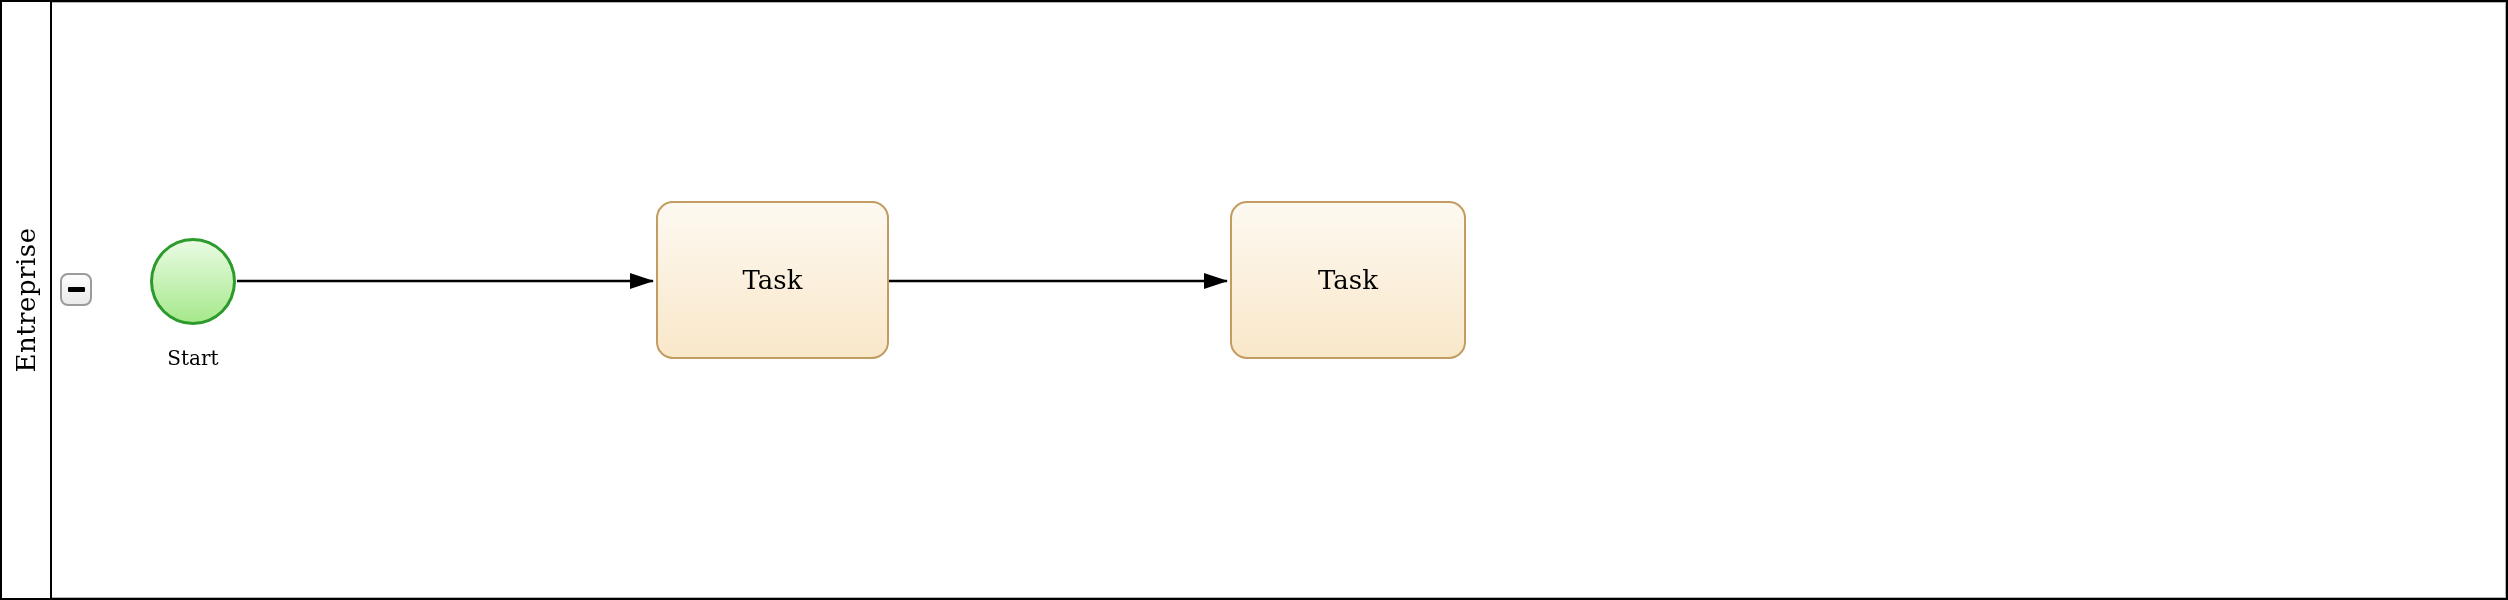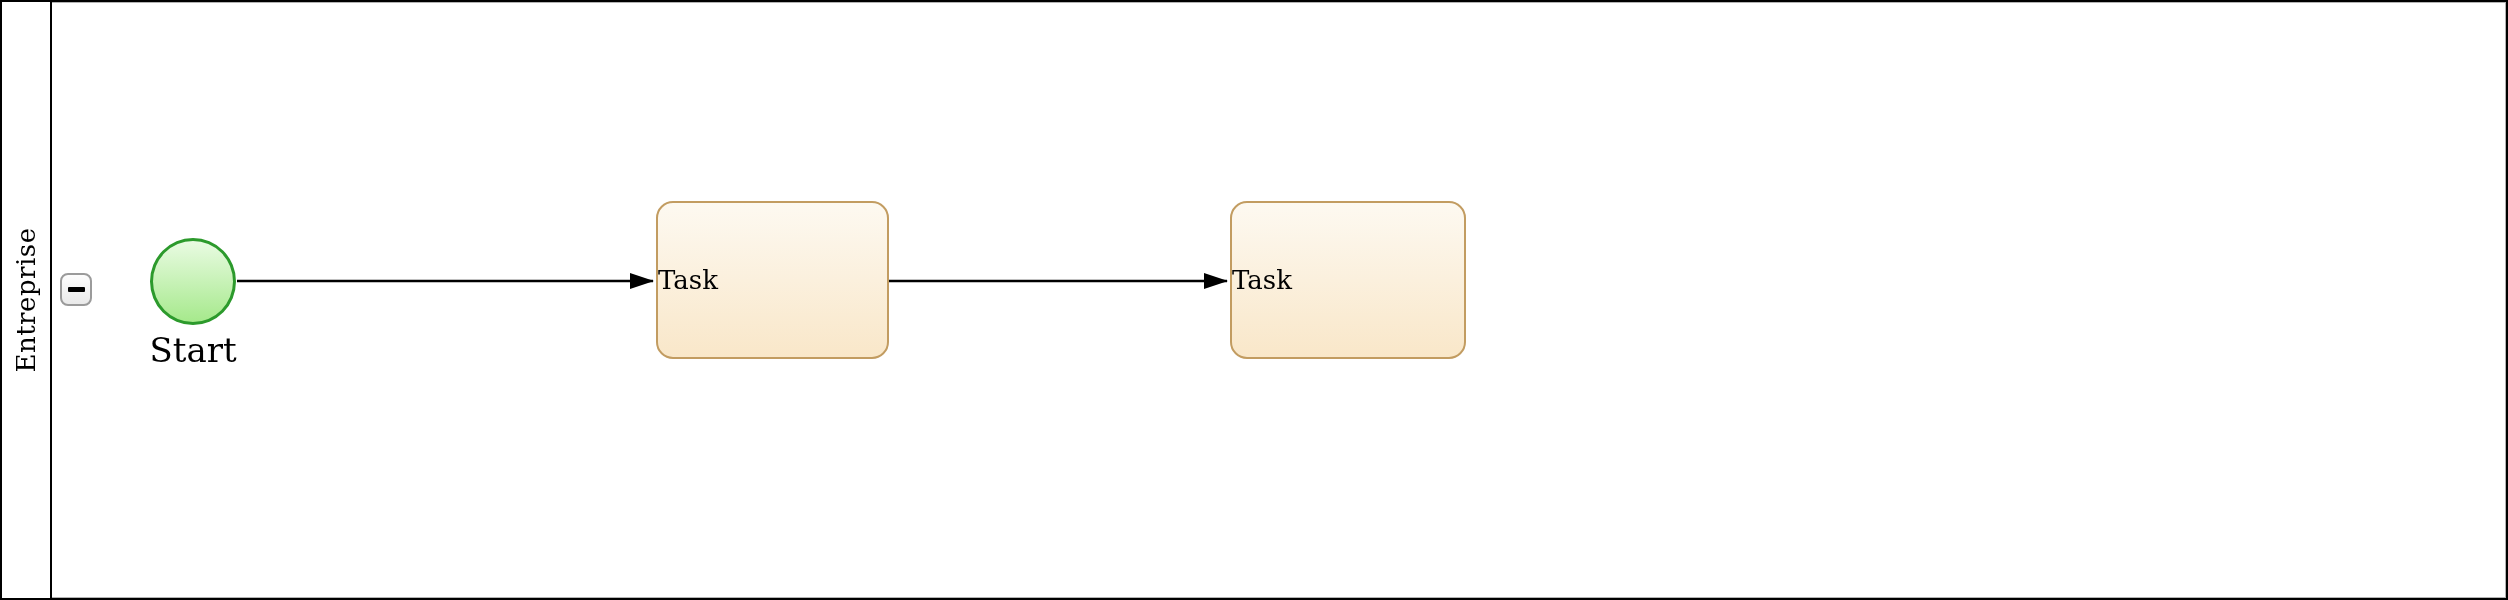--- a/index.html
+++ b/index.html
@@ -91,38 +91,38 @@
     width: 86px;
     height: 87px;
     box-sizing: border-box;
     border: 3px solid #2c9a2c;
     border-radius: 50%;
     background: linear-gradient(180deg, #e9fbe2 0%, #a6e98c 100%);
   }
   .start-label {
     position: absolute;
     left: 138px;
-    top: 330px;
+    top: 346px;
     width: 110px;
     text-align: center;
-    font-size: 34px;
+    font-size: 20px;
     color: #000000;
   }
   
   .task {
     position: absolute;
     top: 201px;
     height: 158px;
     box-sizing: border-box;
     border: 2px solid #c29c61;
     border-radius: 17px;
     background: linear-gradient(180deg, #fdf9f1 0%, #f9e7c9 100%);
     display: flex;
     align-items: center;
-    justify-content: flex-start;
+    justify-content: center;
   }
   .task .task-label {
     font-size: 26px;
     color: #000000;
   }
   #task-1 { left: 656px; width: 233px; }
   #task-2 { left: 1230px; width: 236px; }
   
   .connectors {
     position: absolute;

